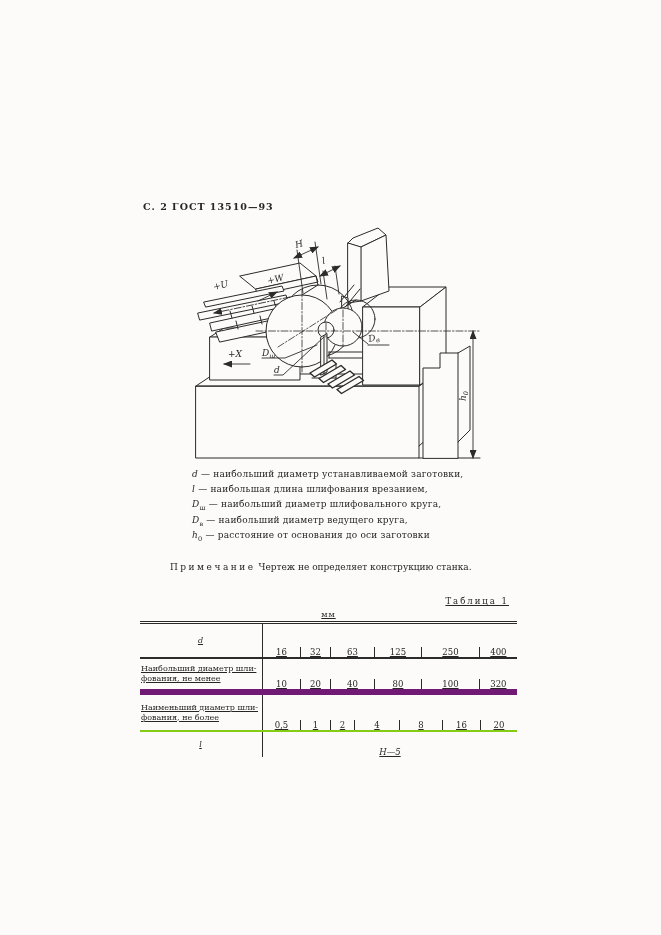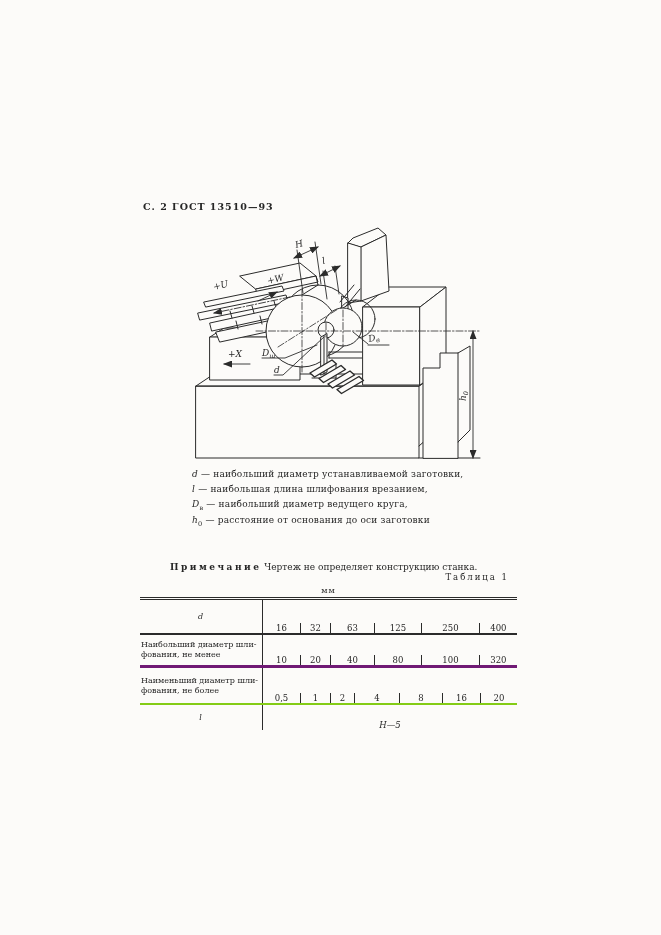--- a/index.html
+++ b/index.html
@@ -23,28 +23,28 @@
   .legend i{font-style:italic;}
   .legend sub{font-size:6.5px;}
   .figcap{
     position:absolute;left:140px;top:543px;width:345px;
     text-align:center;font-size:9px;letter-spacing:1px;
   }
   .note{
     position:absolute;left:140px;top:562px;width:350px;
     font-size:9px;line-height:11.5px;text-align:justify;text-indent:30px;
   }
-  .note .nlabel{letter-spacing:2.5px;font-weight:bold;}
-  .tblock{position:absolute;left:140px;top:572px;width:377px;}
+  .note .nlabel{letter-spacing:2.5px;}
+  .tblock{position:absolute;left:140px;top:596px;width:377px;text-decoration:underline;}
   .tcap{text-align:right;font-size:8.5px;letter-spacing:2px;padding-right:8px;height:14px;}
   .tunit{text-align:center;font-size:8px;letter-spacing:1px;height:11px;}
   .gtable{border-top:3px double #2b2b2b;}
   .trow{display:flex;align-items:stretch;}
   .trow.r1{height:33px;border-bottom:2px solid #2b2b2b;}
-  .trow.r2{height:30px;border-bottom:3px solid #701a75;}
+  .trow.r2{height:30px;border-bottom:6px solid #701a75;}
   .trow.r3{height:35px;border-bottom:2px solid #84cc16;}
   .trow.r4{height:25px;}
   .lcol{
     width:123px;flex:0 0 123px;border-right:1px solid #2b2b2b;
     display:flex;flex-direction:column;justify-content:center;
     font-size:8px;line-height:10px;padding:0 2px 0 1px;box-sizing:border-box;
   }
   .lcol.center{align-items:center;}
   .vals{flex:1;display:flex;align-items:flex-end;}
   .vc{
@@ -181,20 +181,21 @@
     <text x="183" y="38" transform="rotate(-15 183 38)">l</text>
     <text x="122" y="130"><tspan>D</tspan><tspan class="sb" dy="2">ш</tspan></text>
     <text x="134" y="147">d</text>
     <text x="229" y="116" transform="rotate(-12 229 116)"><tspan>D</tspan><tspan class="sb" dy="2">в</tspan></text>
     <text x="326" y="175" transform="rotate(-90 326 175)"><tspan>h</tspan><tspan class="sb" dy="2">0</tspan></text>
   </svg>
 
   <div class="legend">
     <div class="ln"><i>d</i><sub></sub> <span>— наибольший диаметр устанавливаемой заготовки,</span></div>
     <div class="ln"><i>l</i><sub></sub> <span>— наибольшая длина шлифования врезанием,</span></div>
+    <div class="ln"><i>D</i><sub>ш</sub> <span>— наибольший диаметр шлифовального круга,</span></div>
     <div class="ln"><i>D</i><sub>в</sub> <span>— наибольший диаметр ведущего круга,</span></div>
     <div class="ln"><i>h</i><sub>0</sub> <span>— расстояние от основания до оси заготовки</span></div>
   </div>
 
 
   <div class="note">
     <span class="nlabel">Примечание</span>
     <span>Чертеж не определяет конструкцию станка.</span>
   </div>
 

